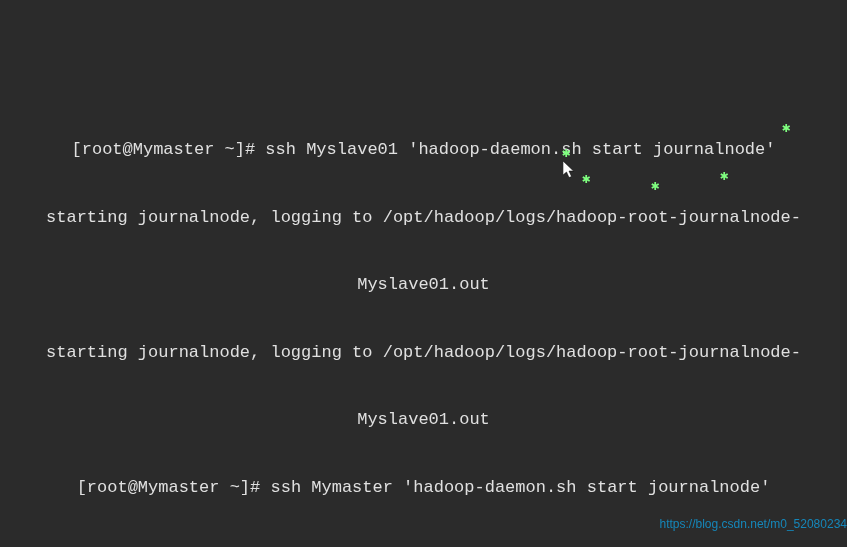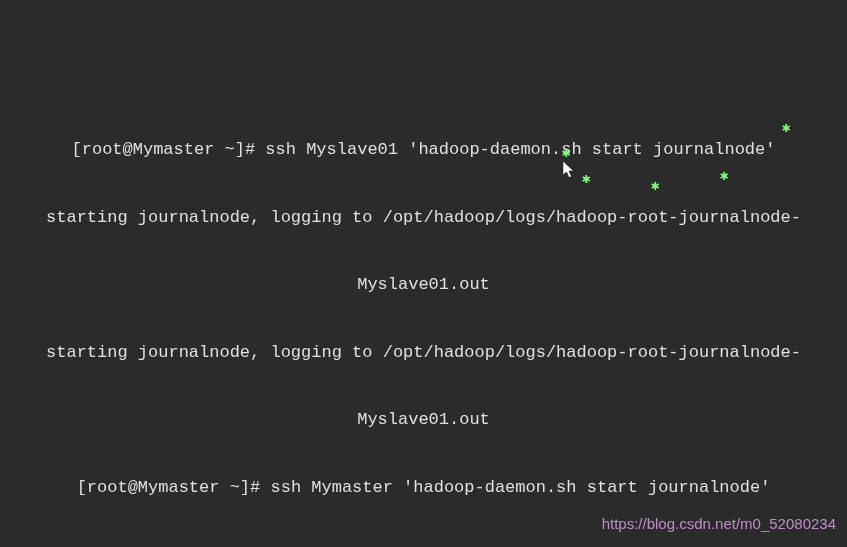--- a/index.html
+++ b/index.html
@@ -38,25 +38,25 @@
     }
     .green-star {
       position: absolute;
       color: #7FFF7F;
       font-size: 14px;
       pointer-events: none;
       z-index: 5;
     }
     .watermark {
       position: absolute;
-      right: 11px;
+      right: 0;
       bottom: 12px;
       font-family: Arial, sans-serif;
-      font-size: 15px;
-      color: #f0abfc;
+      font-size: 12px;
+      color: #0ea5e9;
       opacity: 0.75;
     }
   </style>
 </head>
 <body>
 
 
 
 <div class="terminal">
   <div class="line">[root@Mymaster ~]# ssh Myslave01 'hadoop-daemon.sh start journalnode'</div>

